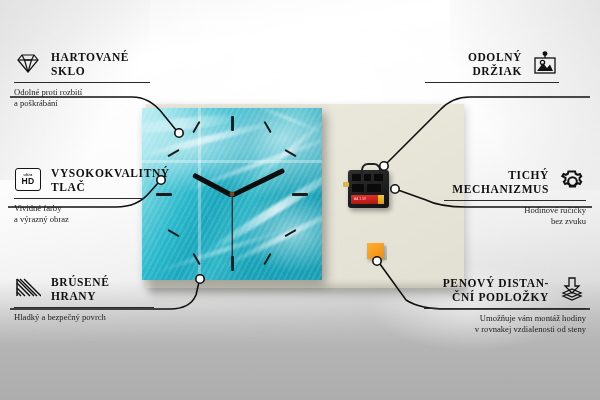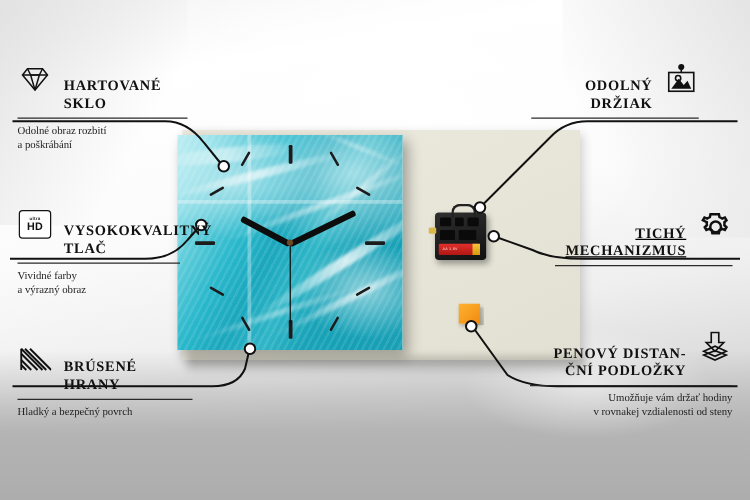--- a/index.html
+++ b/index.html
@@ -86,21 +86,21 @@
 
   
   svg.lines{position:absolute;left:0;top:0;width:600px;height:400px;pointer-events:none;}
 
   
   .feat{position:absolute;}
   .feat .row{display:flex;align-items:flex-start;gap:9px;}
   .feat.left .row{justify-content:flex-start;}
   .feat.right .row{justify-content:flex-end;flex-direction:row;}
   .ttl{font-family:"Liberation Serif",serif;font-weight:bold;font-size:11.5px;
-    line-height:14px;letter-spacing:.6px;color:#111;text-transform:uppercase;white-space:pre-line;margin-top:12px;}
+    line-height:14px;letter-spacing:.6px;color:#111;text-transform:uppercase;white-space:pre-line;}
   .feat.right .ttl{text-align:right;}
   .rule{height:1px;background:#2a2a2a;margin:4px 0 4px;}
   .desc{font-family:"Liberation Serif",serif;font-size:8.6px;line-height:11px;
     color:#1d1d1d;white-space:pre-line;}
   .feat.right .desc{text-align:right;}
   .ico{flex:0 0 auto;width:28px;height:26px;display:flex;align-items:center;justify-content:center;}
   .ico svg{display:block;}
 
   .hd-badge{width:24px;height:21px;border:1.6px solid #151515;border-radius:3px;
     display:flex;flex-direction:column;align-items:center;justify-content:center;background:#fff;}
@@ -206,21 +206,21 @@
               <path d="M9.5 8 L16.5 8"></path>
         </g>
           </svg>
       </div>
       <div style="flex:1;">
         <div class="ttl">HARTOVANÉ
 SKLO</div>
       </div>
     </div>
     <div class="rule"></div>
-    <div class="desc">Odolné obraz rozbití
+    <div class="desc">Odolné proti rozbití
 a poškrábání</div>
   </div>
 
   <div class="feat left" style="left:14px;top:166px;width:130px;">
     <div class="row">
       <div class="ico">
         <div class="hd-badge">
           <span class="hd-ultra">ultra</span>
           <span class="hd-main">HD</span>
         </div>
@@ -275,50 +275,52 @@
           <circle cx="10.5" cy="11.5" r="2.1"></circle>
         </g>
           </svg>
       </div>
     </div>
     <div class="rule"></div>
   </div>
 
   <div class="feat right" style="left:444px;top:168px;width:142px;">
     <div class="row">
-      <div style="flex:1;text-decoration:underline;">
+      <div style="flex:1;">
         <div class="ttl">TICHÝ
 MECHANIZMUS</div>
       </div>
       <div class="ico">
         <svg width="25" height="25" viewBox="0 0 25 25">
             <g fill="none" stroke="#111" stroke-width="2">
           <path d="M12.5 2.4 l2.6 0 0.5 2.3 a8 8 0 0 1 2.1 1.2 l2.2-0.9 1.3 2.2 -1.7 1.6 a8 8 0 0 1 0 2.4 l1.7 1.6 -1.3 2.2 -2.2-0.9 a8 8 0 0 1 -2.1 1.2 l-0.5 2.3 -2.6 0 -2.6 0 -0.5-2.3 a8 8 0 0 1 -2.1-1.2 l-2.2 0.9 -1.3-2.2 1.7-1.6 a8 8 0 0 1 0-2.4 L2.3 7.2 3.6 5 l2.2 0.9 A8 8 0 0 1 7.9 4.7 l0.5-2.3 z"></path>
           <circle cx="12.5" cy="12.5" r="4.3"></circle>
         </g>
           </svg>
       </div>
     </div>
     <div class="rule"></div>
-  </div>
-
-  <div class="feat right" style="left:424px;top:264px;width:162px;">
+    <div class="desc">Hodinové ručičky
+bez zvuku</div>
+  </div>
+
+  <div class="feat right" style="left:424px;top:276px;width:162px;">
     <div class="row">
       <div style="flex:1;">
         <div class="ttl">PENOVÝ DISTAN-
 ČNÍ PODLOŽKY</div>
       </div>
       <div class="ico">
         <svg width="26" height="24" viewBox="0 0 26 24">
             <g fill="none" stroke="#111" stroke-width="1.3">
           <path d="M10 1 L16 1 L16 9 L20 9 L13 16 L6 9 L10 9 Z"></path>
           <path d="M4 16 L13 12 L22 16 L13 20 Z"></path>
           <path d="M4 19 L13 15.5 L22 19 L13 23 Z"></path>
         </g>
           </svg>
       </div>
     </div>
     <div class="rule"></div>
-    <div class="desc">Umožňuje vám držať hodiny
+    <div class="desc">Umožňuje vám montáž hodiny
 v rovnakej vzdialenosti od steny</div>
   </div>
 
 </div>
 
 </body></html>

